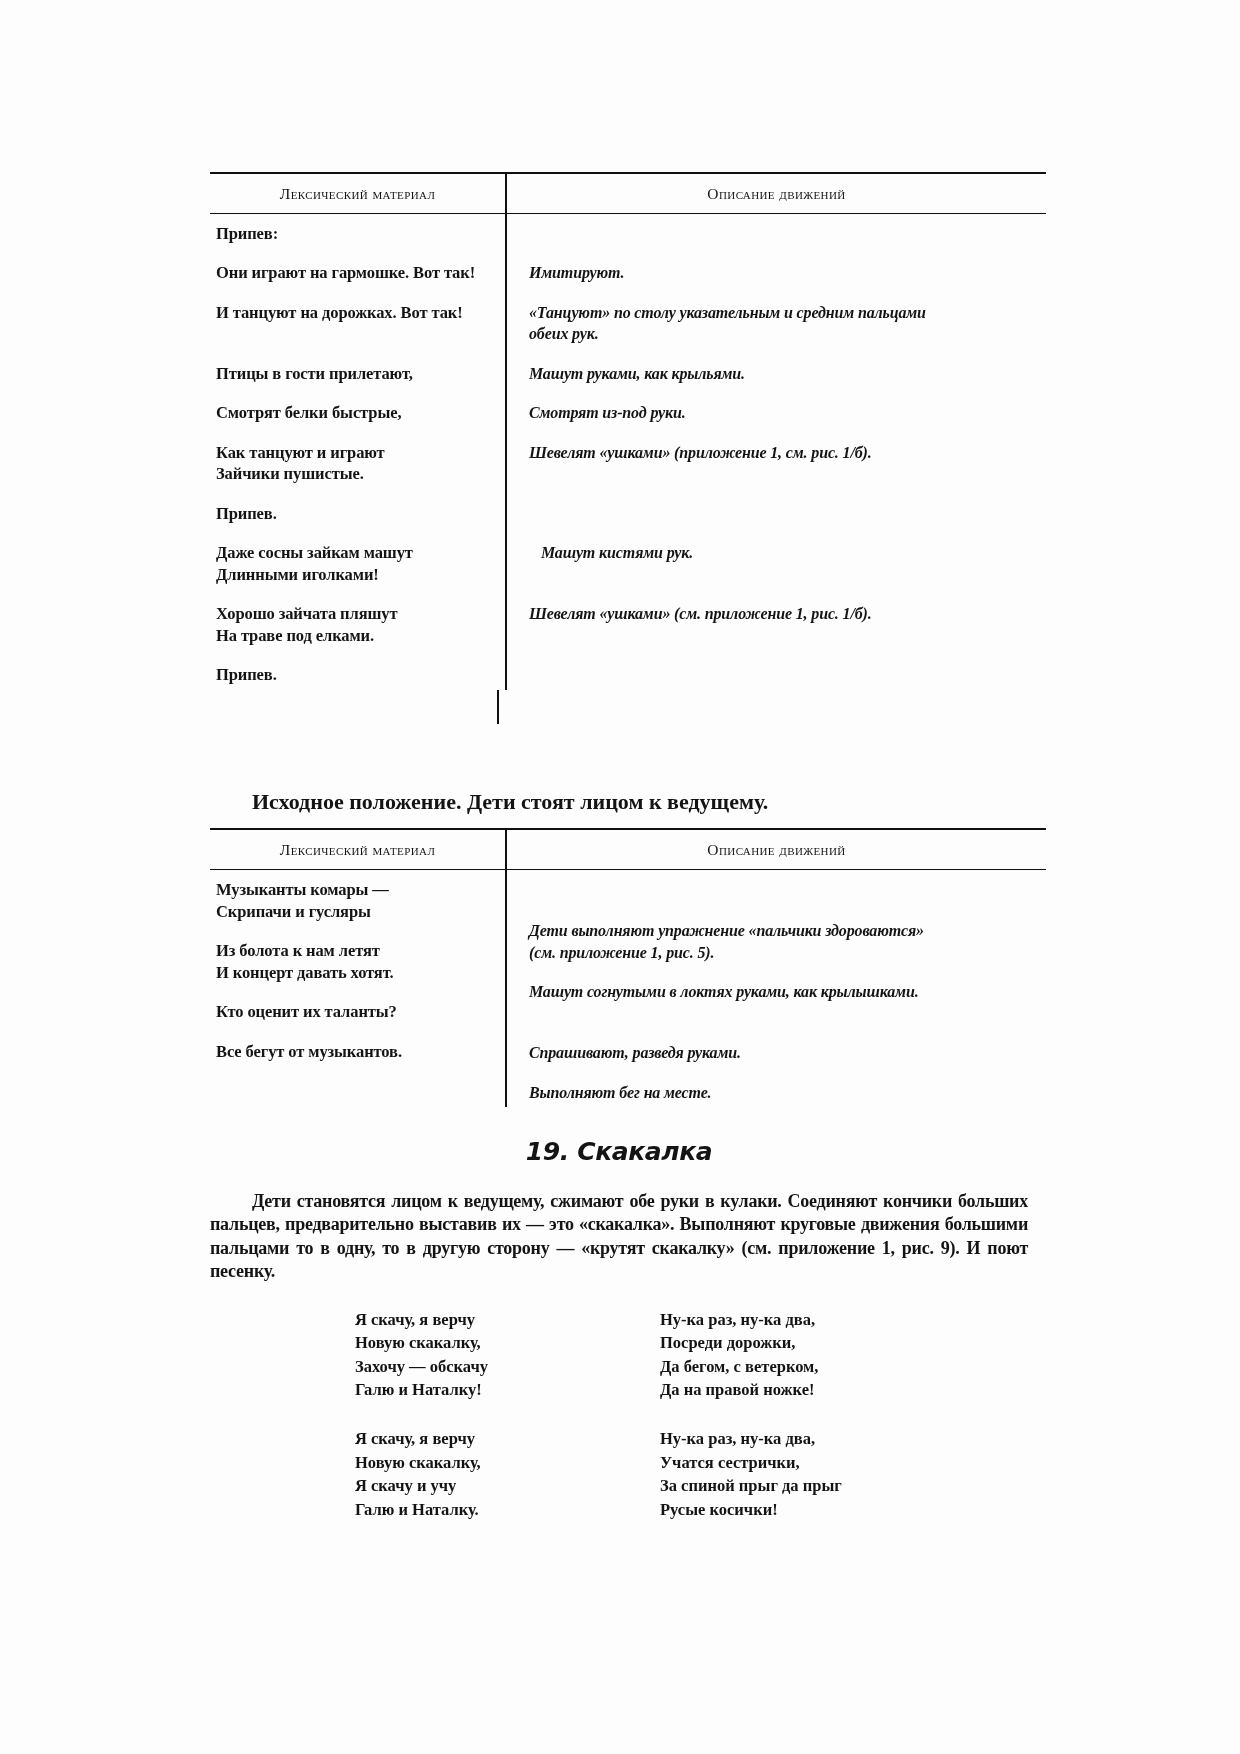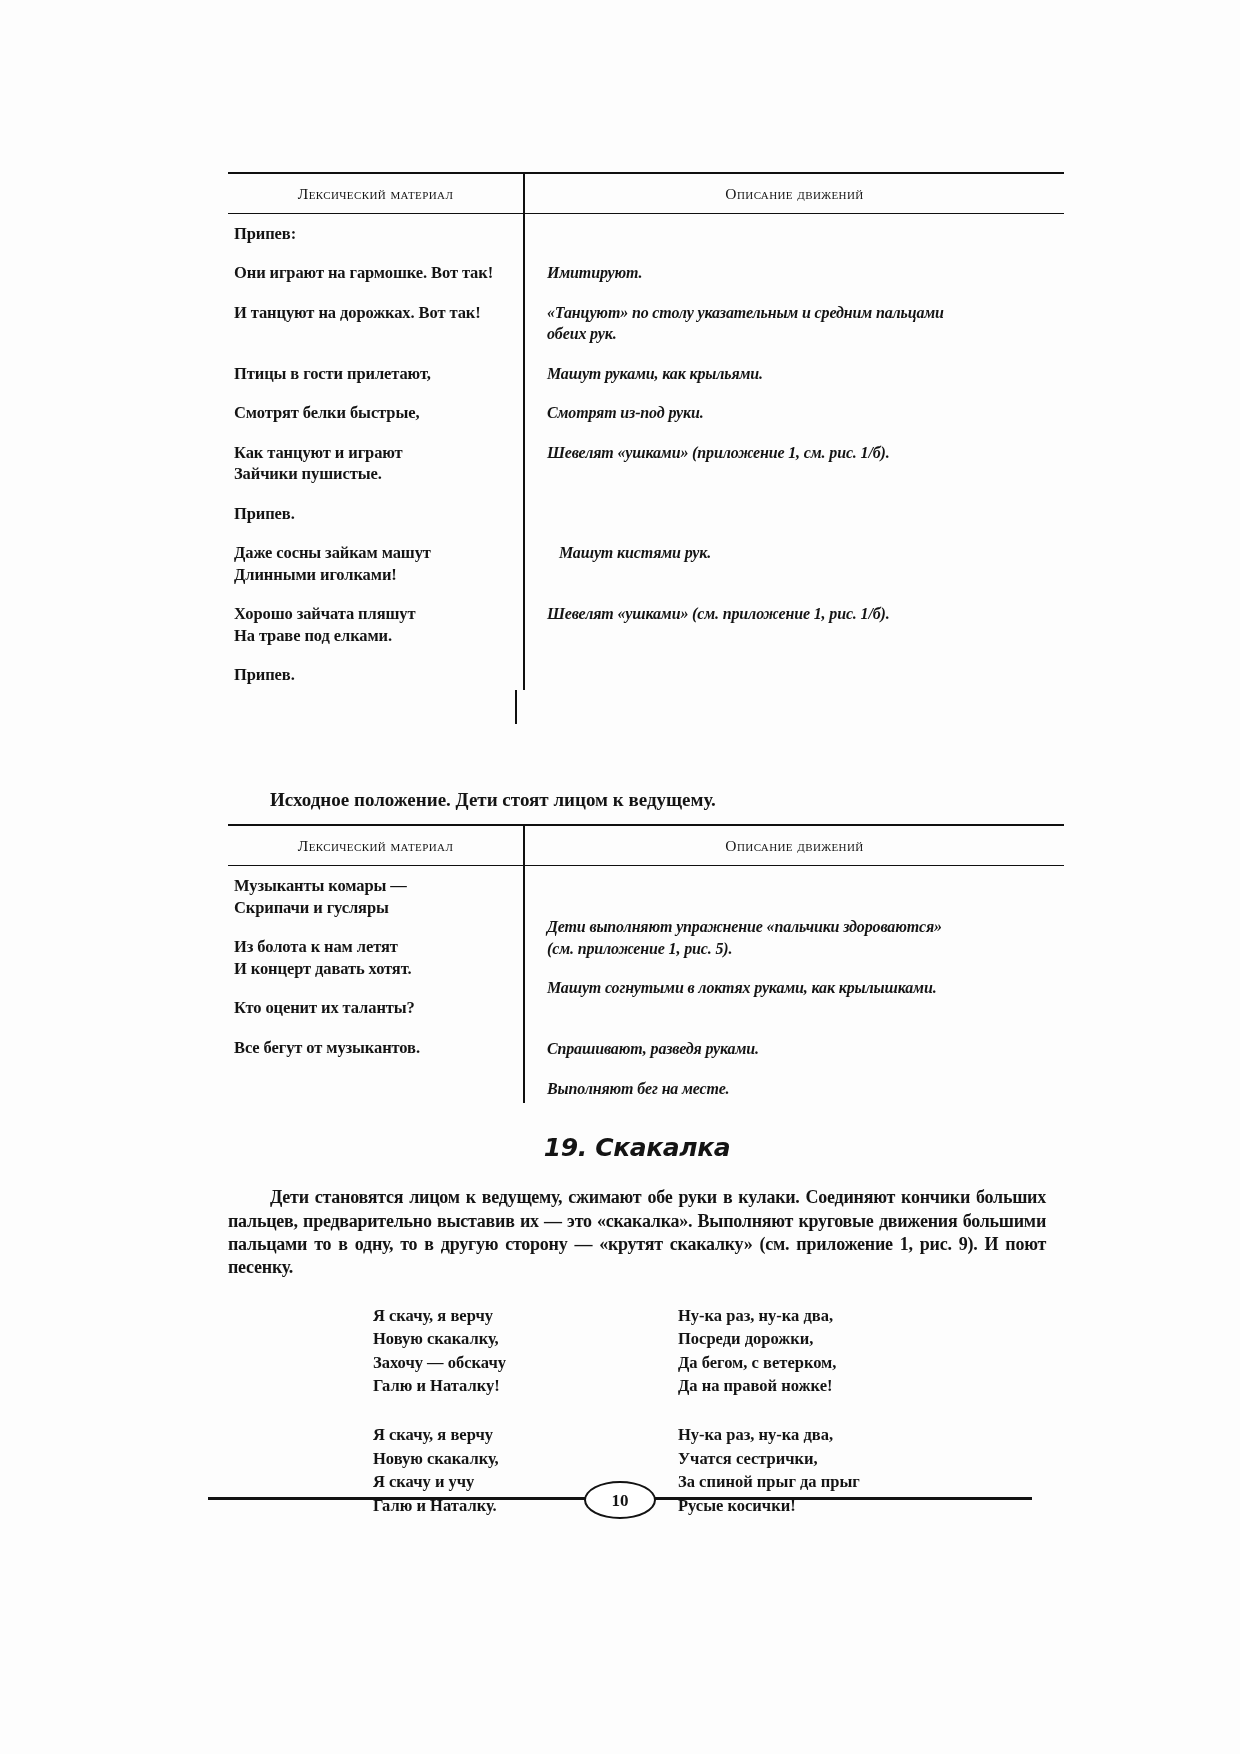--- a/index.html
+++ b/index.html
@@ -27,21 +27,21 @@
 
   
   .paper-tone {
     position: absolute;
     left: 0; top: 0; right: 0; bottom: 0;
     background: #fdfdfd;
   }
 
   .content {
     position: absolute;
-    left: 228px;
+    left: 210px;
     top: 172px;
     width: 818px;
   }
 
   
   .lex-table {
     width: 818px;
     border-collapse: collapse;
     table-layout: fixed;
   }
@@ -120,21 +120,21 @@
     font-family: "DejaVu Sans", "Liberation Sans", sans-serif;
     font-weight: 700;
     font-style: italic;
     font-size: 25px;
     letter-spacing: -0.4px;
     margin: 0;
     padding: 0;
   }
 
   .intro-line {
-    font-size: 19px;
+    font-size: 22px;
     font-weight: 700;
     line-height: 1.3;
     padding-left: 42px;
   }
 
   .para {
     font-size: 18px;
     font-weight: 700;
     line-height: 1.30;
     text-align: justify;
@@ -387,19 +387,13 @@
             <div class="poem-line">Ну-ка раз, ну-ка два,</div>
             <div class="poem-line">Учатся сестрички,</div>
             <div class="poem-line">За спиной прыг да прыг</div>
             <div class="poem-line">Русые косички!</div>
           </div>
         </div>
     </div>
 
   </div>
 
-  <div class="footer">
-    <div class="rule"></div>
-    <div class="pagebadge">
-      <span class="pagenum">10</span>
-    </div>
-  </div>
 </div>
 
 </body></html>

